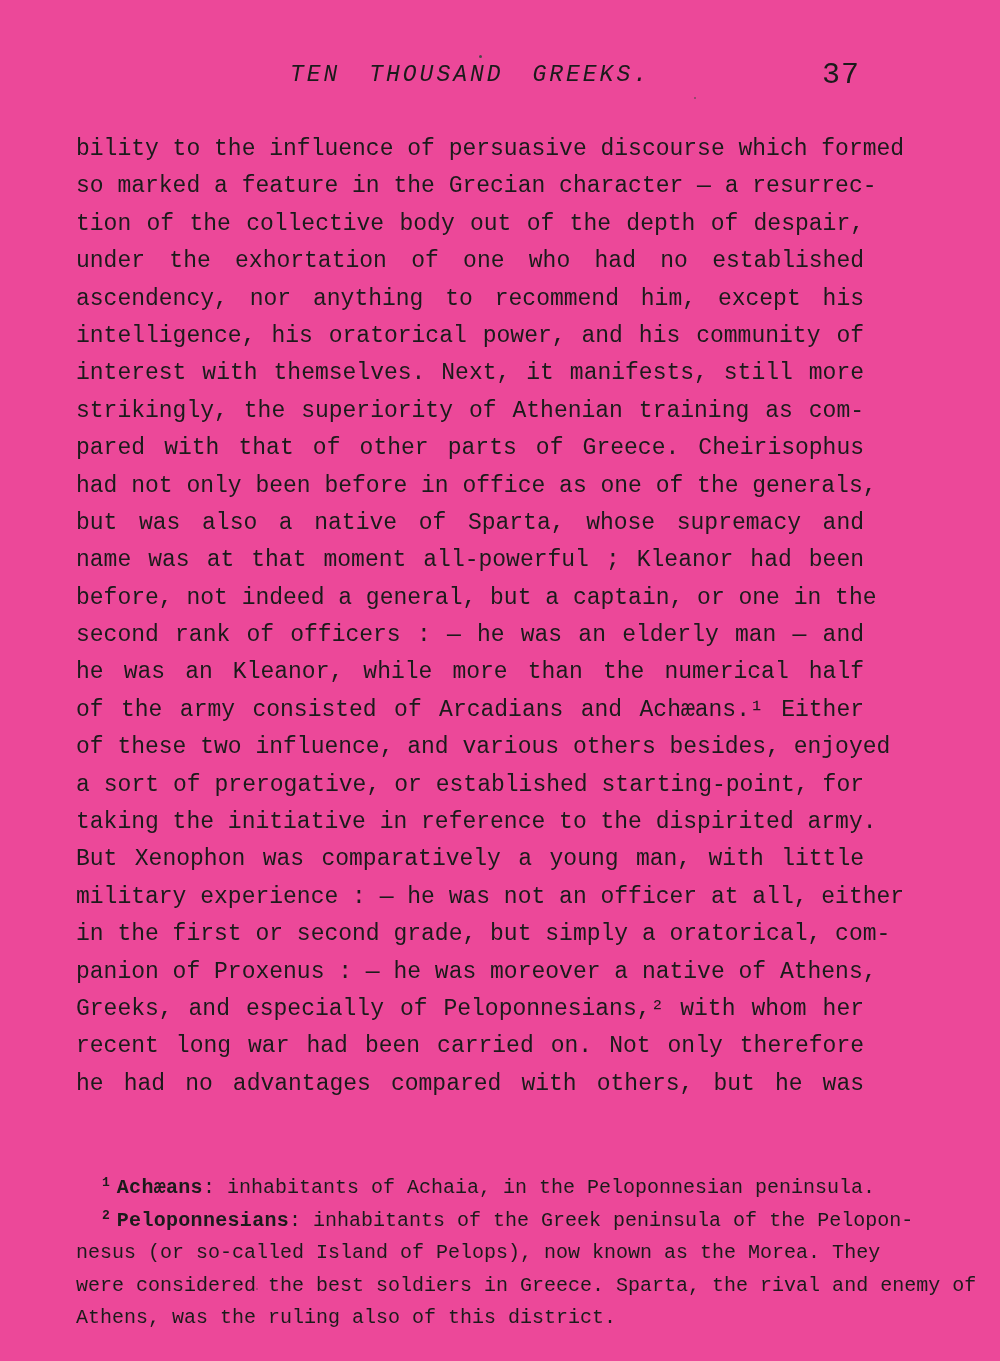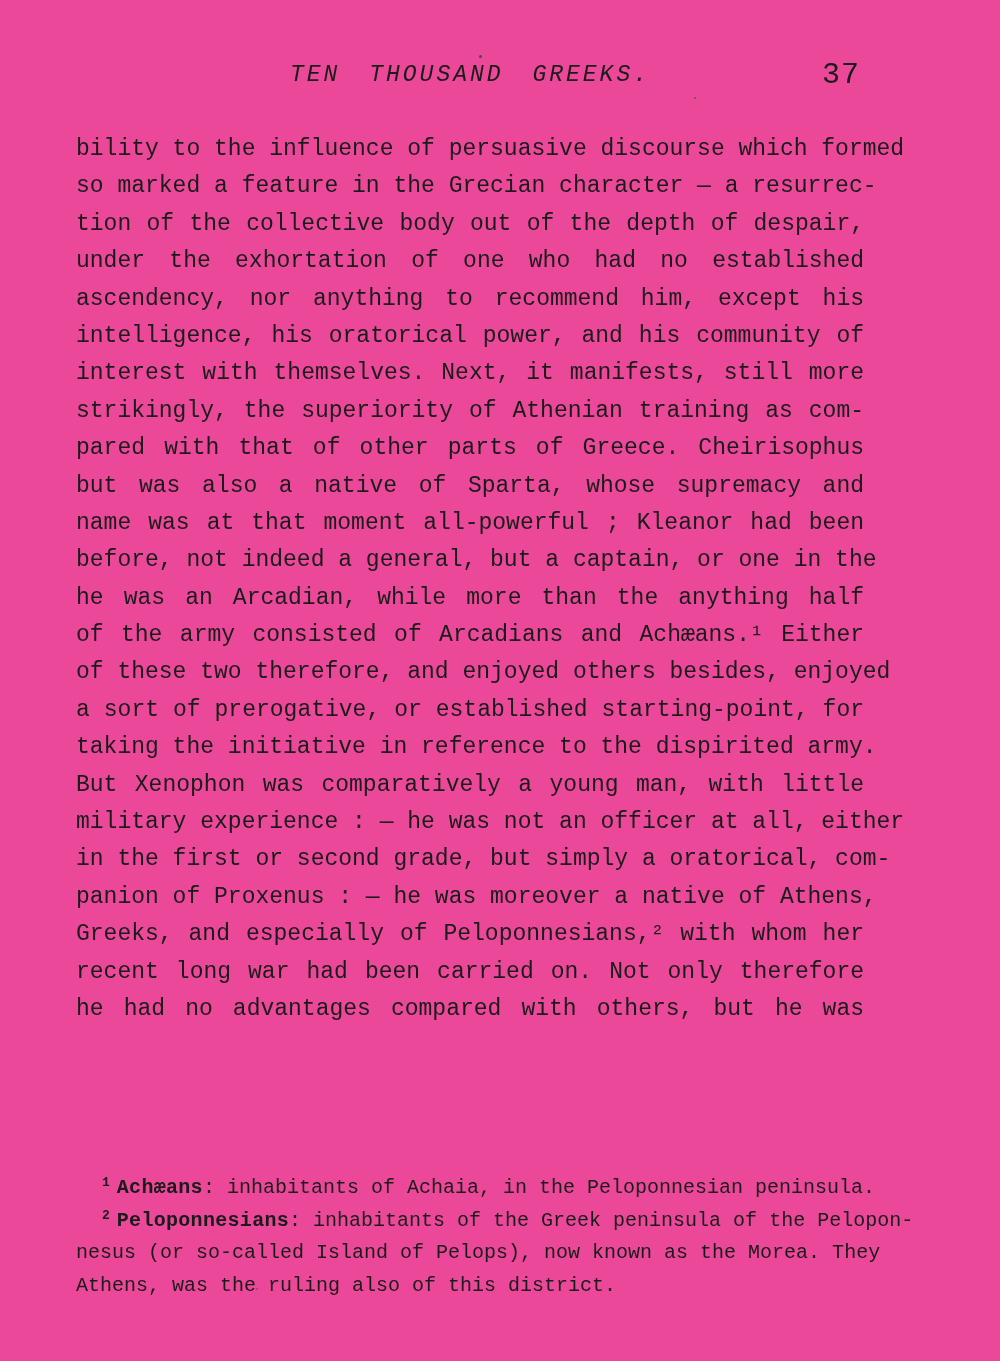--- a/index.html
+++ b/index.html
@@ -101,41 +101,44 @@
   <main class="body-text">
     <div class="bl">bility to the influence of persuasive discourse which formed</div>
     <div class="bl">so marked a feature in the Grecian character — a resurrec-</div>
     <div class="bl">tion of the collective body out of the depth of despair,</div>
     <div class="bl">under the exhortation of one who had no established</div>
     <div class="bl">ascendency, nor anything to recommend him, except his</div>
     <div class="bl">intelligence, his oratorical power, and his community of</div>
     <div class="bl">interest with themselves.  Next, it manifests, still more</div>
     <div class="bl">strikingly, the superiority of Athenian training as com-</div>
     <div class="bl">pared with that of other parts of Greece.  Cheirisophus</div>
+    <div class="bl">had not only been before in office as one of the generals,</div>
     <div class="bl">but was also a native of Sparta, whose supremacy and</div>
     <div class="bl">name was at that moment all-powerful ; Kleanor had been</div>
     <div class="bl">before, not indeed a general, but a captain, or one in the</div>
-    <div class="bl">he was an Arcadian, while more than the anything half</div>
+    <div class="bl">second rank of officers : — he was an elderly man — and</div>
+    <div class="bl">he was an Kleanor, while more than the numerical half</div>
     <div class="bl">of the army consisted of Arcadians and Achæans.¹  Either</div>
-    <div class="bl">of these two therefore, and enjoyed others besides, enjoyed</div>
+    <div class="bl">of these two influence, and various others besides, enjoyed</div>
     <div class="bl">a sort of prerogative, or established starting-point, for</div>
     <div class="bl">taking the initiative in reference to the dispirited army.</div>
     <div class="bl">But Xenophon was comparatively a young man, with little</div>
     <div class="bl">military experience : — he was not an officer at all, either</div>
     <div class="bl">in the first or second grade, but simply a oratorical, com-</div>
     <div class="bl">panion of Proxenus : — he was moreover a native of Athens,</div>
     <div class="bl">Greeks, and especially of Peloponnesians,² with whom her</div>
     <div class="bl">recent long war had been carried on.  Not only therefore</div>
     <div class="bl">he had no advantages compared with others, but he was</div>
   </main>
 
   <section class="footnotes">
     <div class="fn-line fn-first no-just">
       <span class="sup">1</span><b class="term">Achæans</b><span>: inhabitants of Achaia, in the Peloponnesian peninsula.</span>
     </div>
     <div class="fn-line fn-first">
       <span class="sup">2</span><b class="term">Peloponnesians</b><span>: inhabitants of the Greek peninsula of the Pelopon-</span>
     </div>
     <div class="fn-line">nesus (or so-called Island of Pelops), now known as the Morea.  They</div>
+    <div class="fn-line">were considered the best soldiers in Greece.  Sparta, the rival and enemy of</div>
     <div class="fn-line no-just">Athens, was the ruling also of this district.</div>
   </section>
 
 </div>
 
 </body></html>

